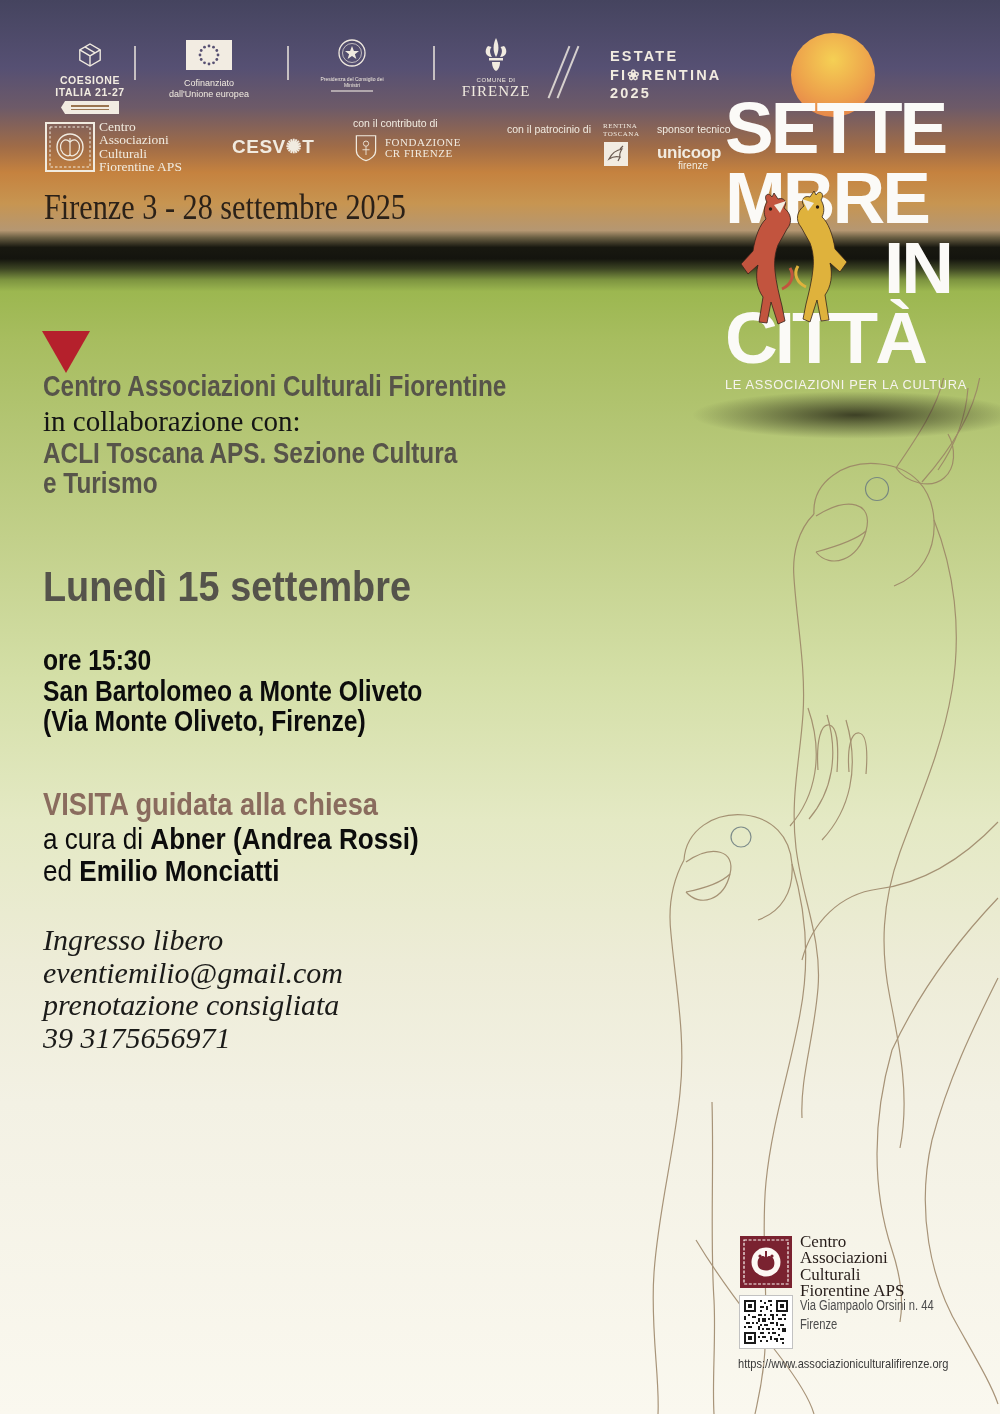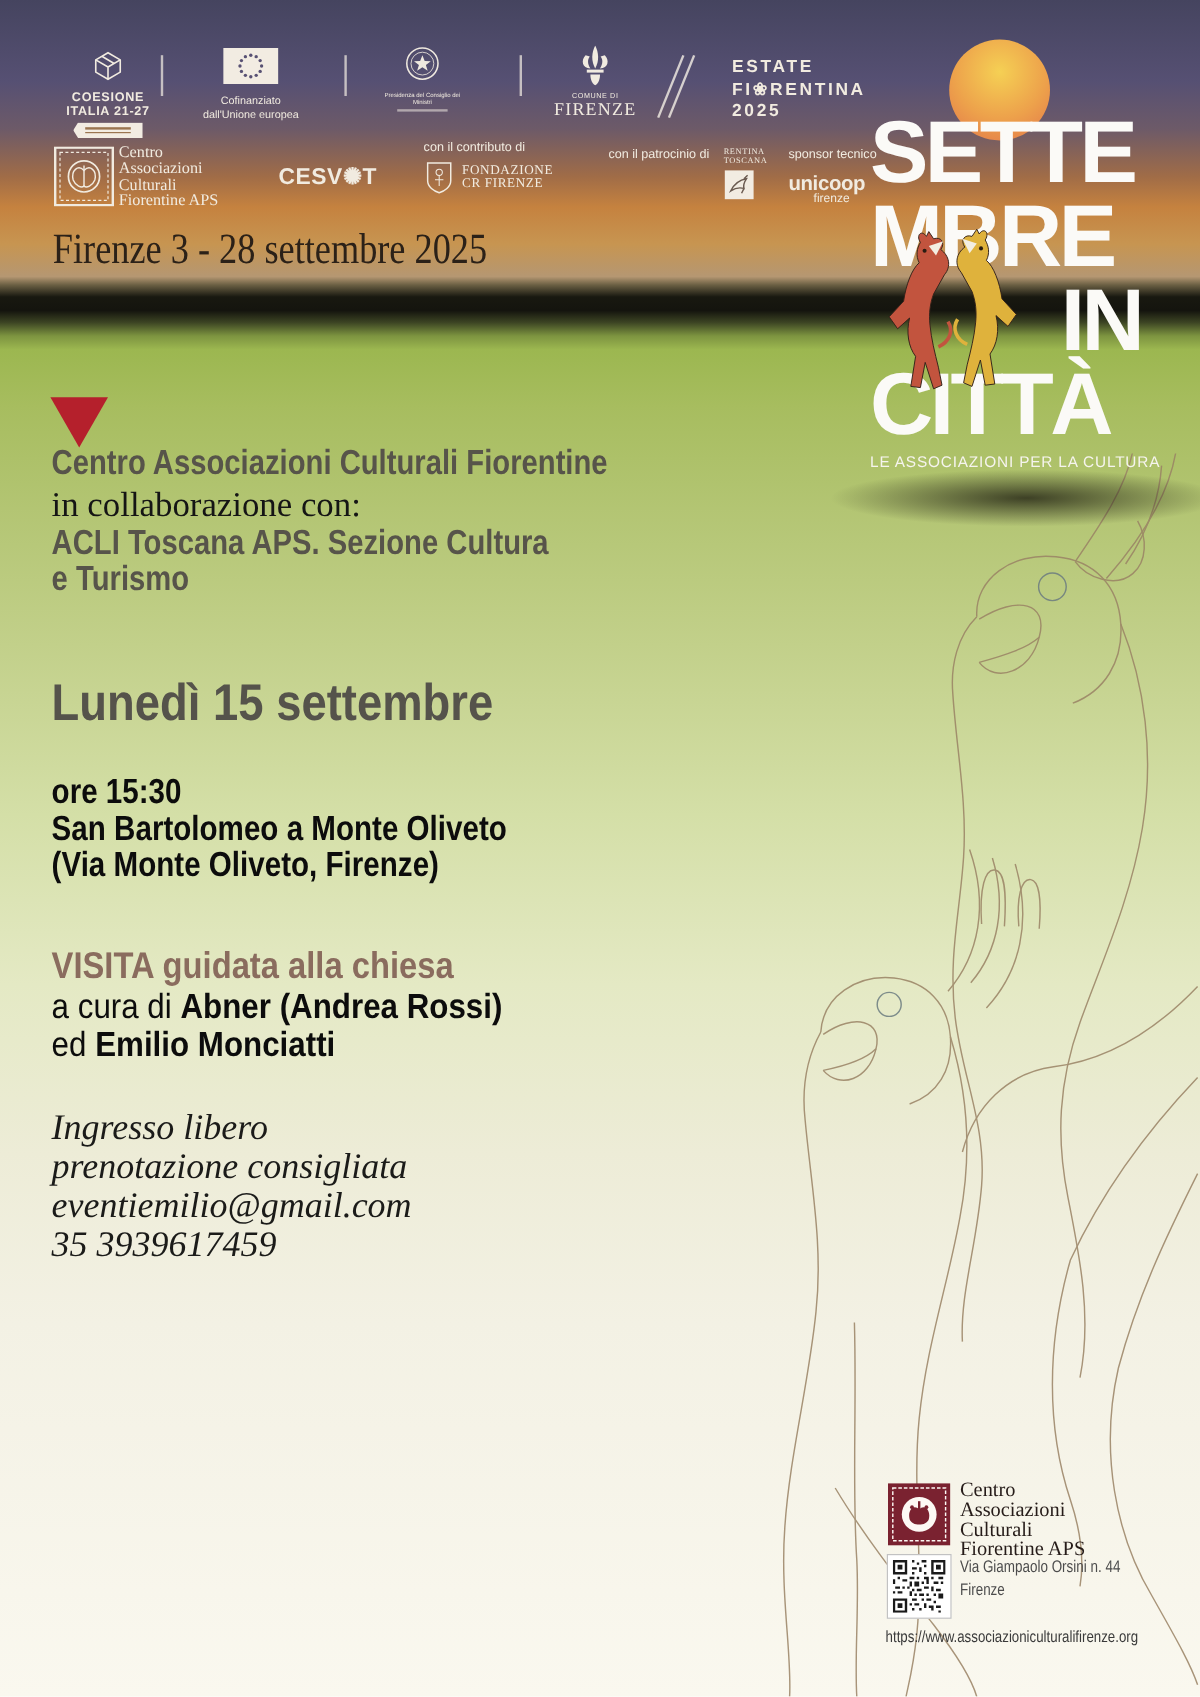--- a/index.html
+++ b/index.html
@@ -281,23 +281,23 @@
     <div>San Bartolomeo a Monte Oliveto</div>
     <div>(Via Monte Oliveto, Firenze)</div>
   </div>
 
   <div class="abs visita cnd sx88 z2">VISITA guidata alla chiesa</div>
   <div class="abs cura cnd sx90 z2"><span>a cura di </span><b>Abner (Andrea Rossi)</b></div>
   <div class="abs cura2 cnd sx90 z2"><span>ed </span><b>Emilio Monciatti</b></div>
 
   <div class="abs contact z2">
     <div>Ingresso libero</div>
+    <div>eventiemilio@gmail.com</div>
     <div>prenotazione consigliata</div>
-    <div>eventiemilio@gmail.com</div>
-    <div>35 3939617459</div>
+    <div>39 3175656971</div>
   </div>
 
   <svg class="abs z2" style="left:740px;top:1236px;" width="52" height="52" viewBox="0 0 52 52">
     <rect width="52" height="52" fill="#7a2230"></rect>
     <rect x="4" y="4" width="44" height="44" fill="none" stroke="#fdf8f4" stroke-width="1.2" stroke-dasharray="3,1.6"></rect>
     <circle cx="26" cy="26" r="14.5" fill="#fdf8f4"></circle>
     <path d="M18 30 C16 22 22 17 26 22 C30 17 36 22 34 30 C32 36 20 36 18 30 Z" fill="#7a2230"></path>
     <rect x="25" y="15" width="2" height="16" fill="#7a2230"></rect>
     <circle cx="20" cy="20" r="1.6" fill="#7a2230"></circle>
       <circle cx="32" cy="20" r="1.6" fill="#7a2230"></circle>

